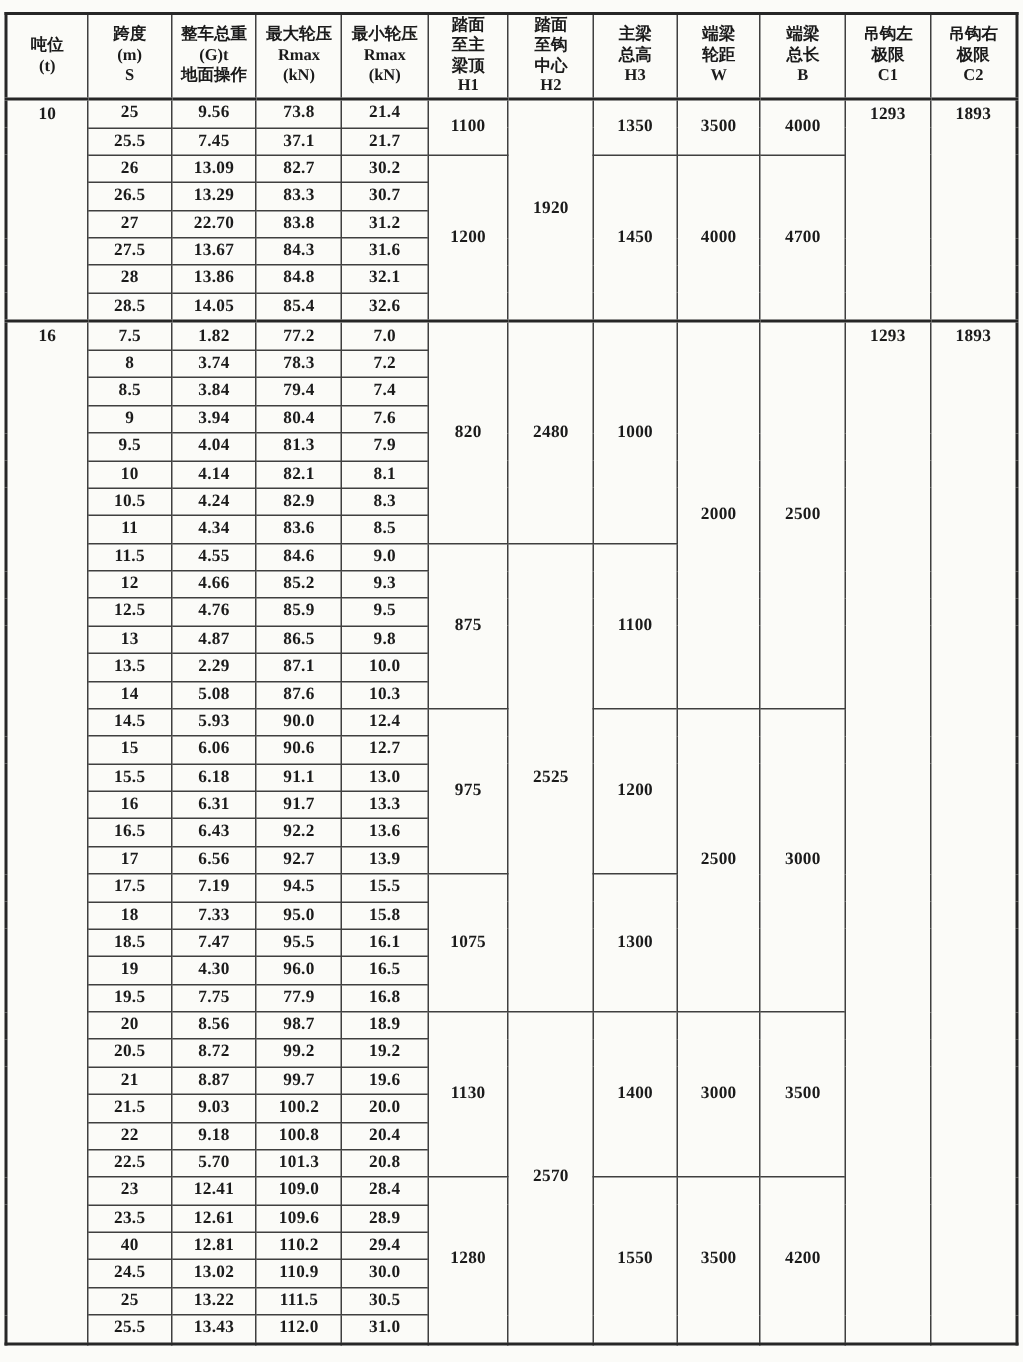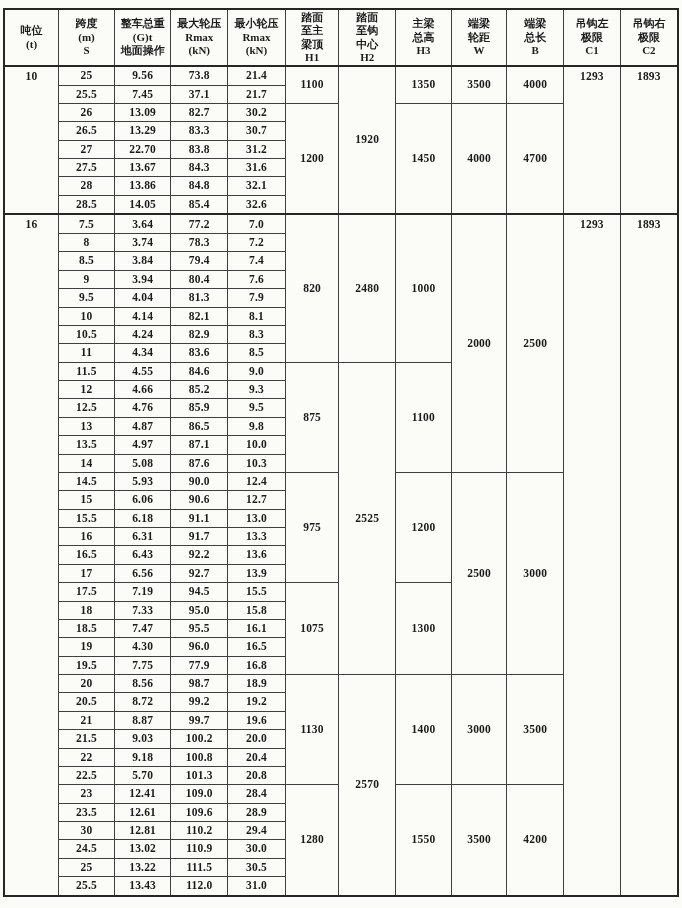--- a/index.html
+++ b/index.html
@@ -188,21 +188,21 @@
         </tr>
         <tr>
           <td>28.5</td>
           <td>14.05</td>
           <td>85.4</td>
           <td>32.6</td>
         </tr>
         <tr class="section-start">
           <td rowspan="37" class="vtop">16</td>
           <td>7.5</td>
-          <td>3.64</td>
+          <td>1.82</td>
           <td>77.2</td>
           <td>7.0</td>
           <td rowspan="8">820</td>
           <td rowspan="8">2480</td>
           <td rowspan="8">1000</td>
           <td rowspan="14">2000</td>
           <td rowspan="14">2500</td>
           <td rowspan="37" class="vtop">1293</td>
           <td rowspan="37" class="vtop">1893</td>
         </tr>
@@ -270,21 +270,21 @@
           <td>9.5</td>
         </tr>
         <tr>
           <td>13</td>
           <td>4.87</td>
           <td>86.5</td>
           <td>9.8</td>
         </tr>
         <tr>
           <td>13.5</td>
-          <td>4.97</td>
+          <td>2.29</td>
           <td>87.1</td>
           <td>10.0</td>
         </tr>
         <tr>
           <td>14</td>
           <td>5.08</td>
           <td>87.6</td>
           <td>10.3</td>
         </tr>
         <tr>
@@ -410,21 +410,21 @@
           <td rowspan="6">3500</td>
           <td rowspan="6">4200</td>
         </tr>
         <tr>
           <td>23.5</td>
           <td>12.61</td>
           <td>109.6</td>
           <td>28.9</td>
         </tr>
         <tr>
-          <td>30</td>
+          <td>40</td>
           <td>12.81</td>
           <td>110.2</td>
           <td>29.4</td>
         </tr>
         <tr>
           <td>24.5</td>
           <td>13.02</td>
           <td>110.9</td>
           <td>30.0</td>
         </tr>

